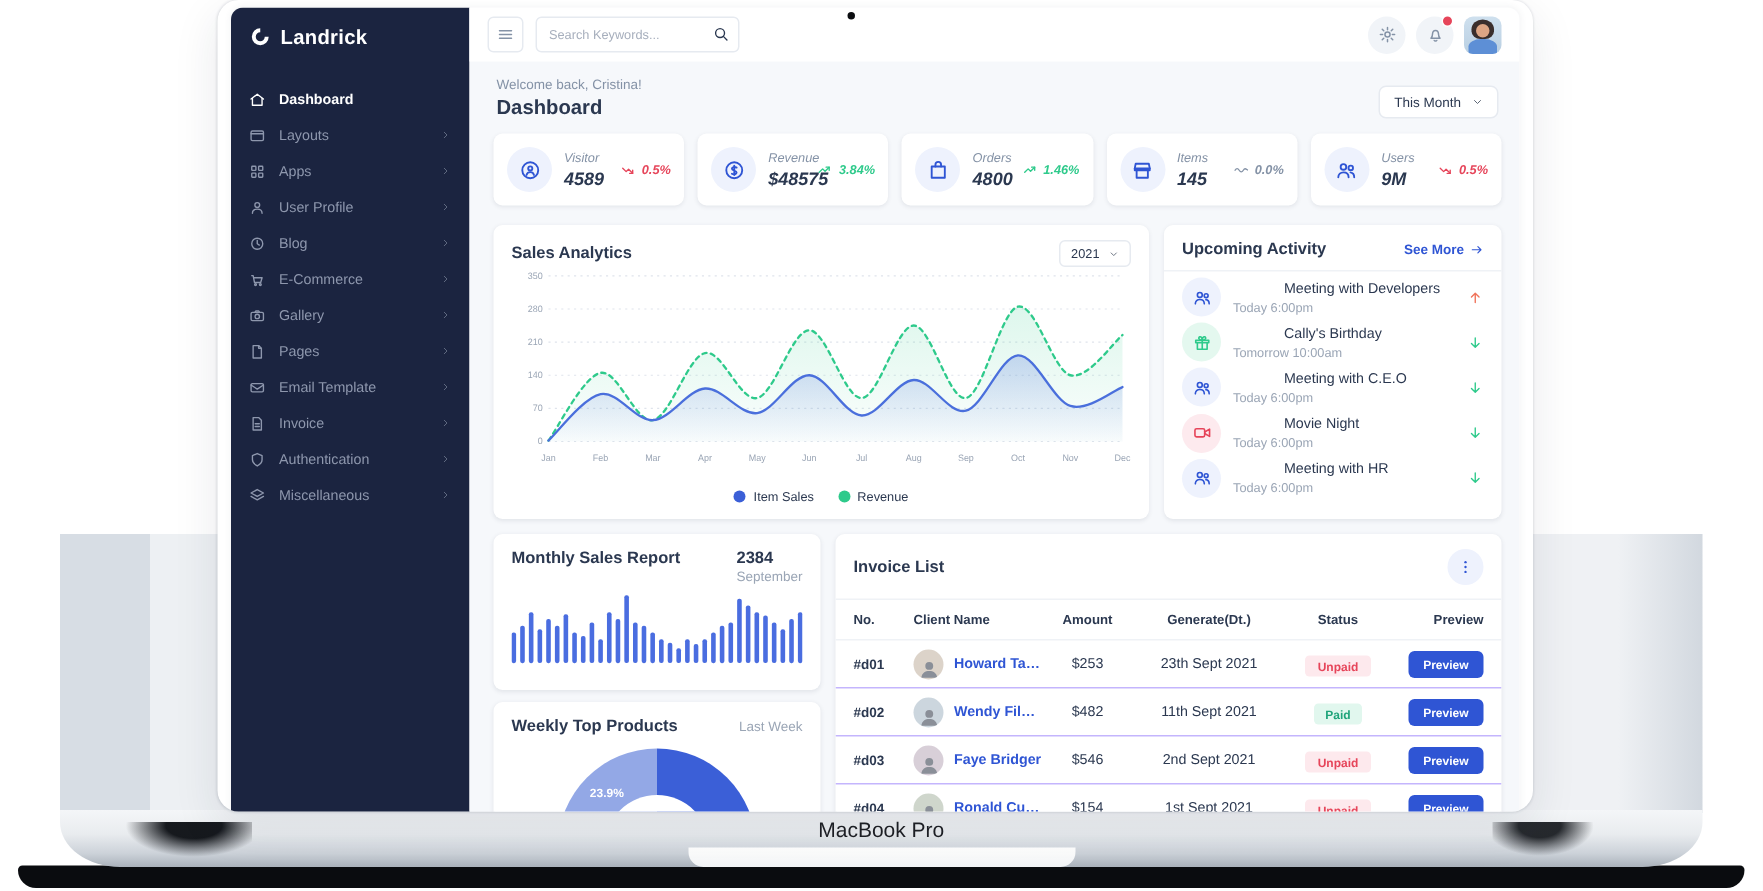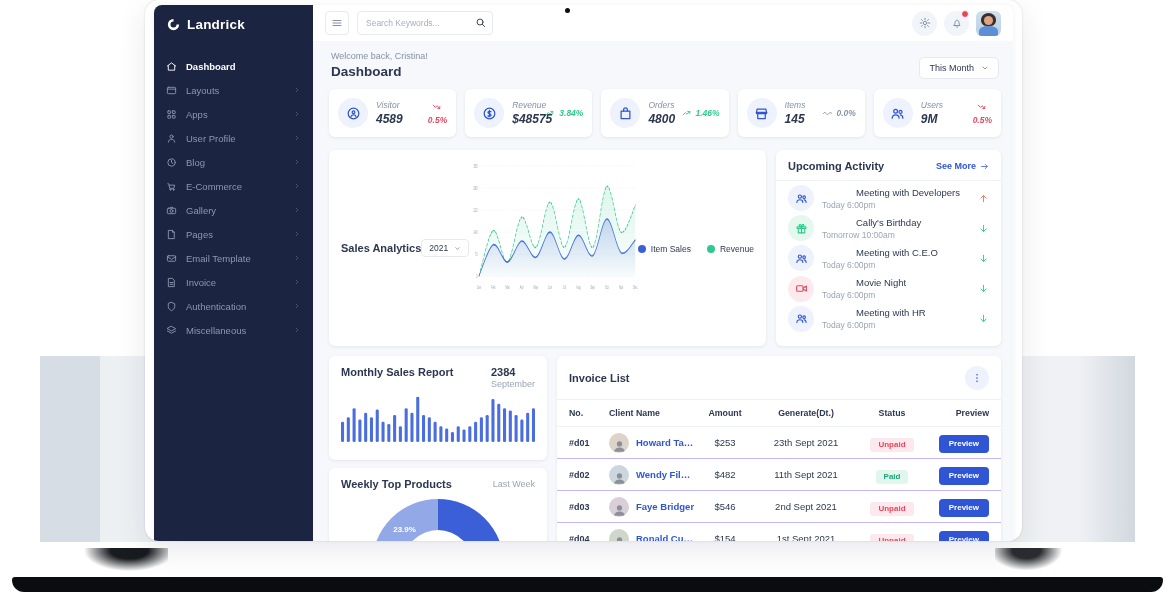--- a/index.html
+++ b/index.html
@@ -65,28 +65,28 @@
   
   .stats{display:flex;gap:9px;}
   .stat{flex:1;display:flex;align-items:center;gap:8px;padding:9px 9px;min-width:0;font-style:italic;}
   .icircle{width:30px;height:30px;border-radius:50%;background:#eef2fd;color:#2f55d4;display:flex;align-items:center;justify-content:center;flex:none;}
   .icircle .ic{width:15px;height:15px;}
   .stat .meta{flex:1;min-width:0;}
   .stat .lbl{font-size:8.5px;color:#8492a6;margin-bottom:2px;}
   .stat .val{font-size:12px;font-weight:bold;color:#2b3850;}
   .chg{display:flex;align-items:center;gap:3px;font-size:8.5px;font-weight:bold;}
   .chg .ic{width:11px;height:11px;}
-  .chg.up{color:#2eca8b;} .chg.down{color:#e6455a;flex-direction:column;} .chg.flat{color:#8492a6;}
+  .chg.up{color:#2eca8b;} .chg.down{color:#e6455a;} .chg.flat{color:#8492a6;}
 
   
   .mid-row{display:flex;gap:10px;margin-top:13px;height:196px;}
   .card-pad{padding:10px 12px;box-sizing:border-box;}
   .card-head{display:flex;align-items:center;justify-content:space-between;}
   .card-title{font-size:11px;font-weight:bold;color:#2b3850;}
-  .analytics{flex:1;min-width:0;display:flex;flex-direction:row;}
+  .analytics{flex:1;min-width:0;display:flex;flex-direction:column;}
   .select-sm{display:flex;align-items:center;gap:6px;background:#fff;border:1px solid #e6eaf0;border-radius:4px;padding:3px 7px;font-size:8.5px;color:#2b3850;cursor:pointer;}
   .select-sm .ic{width:7px;height:7px;color:#5b6574;}
   .chart-wrap{flex:1;}
   .chart-wrap svg{display:block;width:100%;height:138px;}
   .legend{display:flex;justify-content:center;gap:16px;margin-top:1px;}
   .legend .li{display:flex;align-items:center;gap:5px;font-size:8.5px;color:#2b3850;}
   .legend .dotc{width:8px;height:8px;border-radius:50%;}
 
   .activity{width:225px;flex:none;display:flex;flex-direction:column;}
   .see-more{display:flex;align-items:center;gap:4px;font-size:9px;color:#2f55d4;font-weight:bold;cursor:pointer;text-decoration:none;}
@@ -144,20 +144,24 @@
 </style>
 </head>
 <body>
 
 <div class="stage">
   <div class="body-left"></div>
   <div class="body-right"></div>
   <div class="floor-shadow"></div>
   <div class="hinge-shadow l"></div>
   <div class="hinge-shadow r"></div>
+  <div class="base">
+    <div class="base-label">MacBook Pro</div>
+    <div class="base-notch"></div>
+  </div>
 
   <div class="screen">
     <div class="camera"></div>
     <div class="app">
 
       <aside class="sidebar">
         <div class="brand">
           <span class="bicon">
               <svg class="ic" style="width:15px;height:15px" viewBox="0 0 24 24" fill="none" stroke="currentColor" stroke-width="2" stroke-linecap="round" stroke-linejoin="round">
                 <path d="M12 3a9 9 0 109 9h-4.2a4.8 4.8 0 11-4.8-4.8z" fill="currentColor" stroke="none"></path>

